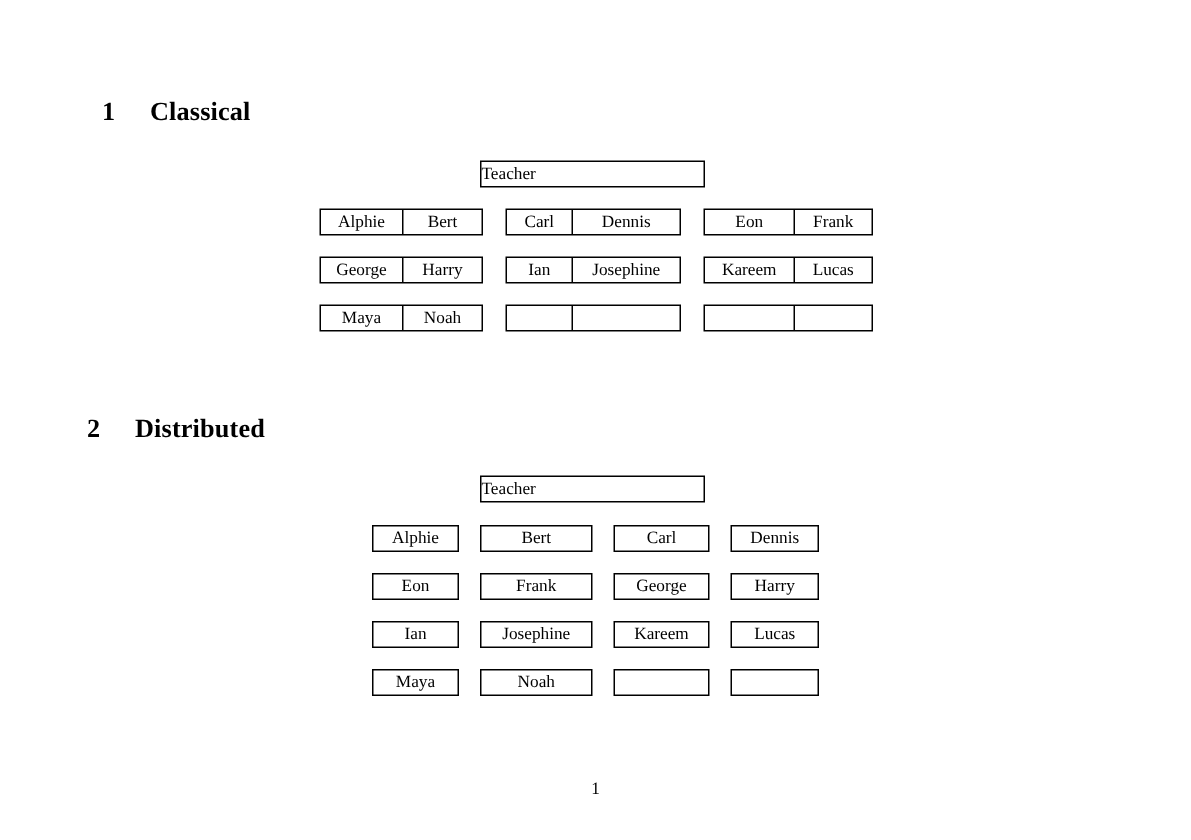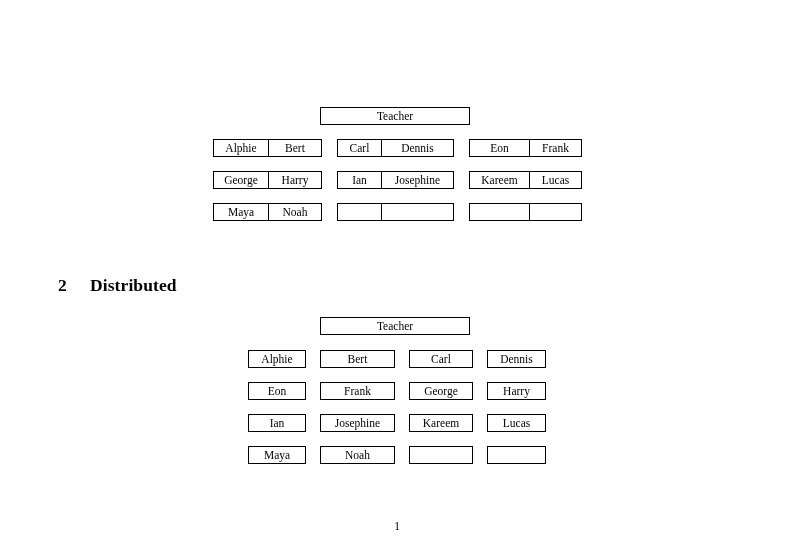--- a/index.html
+++ b/index.html
@@ -37,21 +37,21 @@
 
   
   .teacher-box {
     position: absolute;
     left: 320px;
     width: 148px;
     height: 16px;
     border: 1px solid #000;
     font-size: 11.5px;
     line-height: 16px;
-    text-align: center;
+    text-align: left;
     box-sizing: content-box;
   }
   #teacher-box-1 { top: 107px; }
   #teacher-box-2 { top: 317px; }
 
   
   .classical-group {
     position: absolute;
   }
   .classical-row {
@@ -120,20 +120,21 @@
     top: 520px;
     text-align: center;
     font-size: 11.5px;
   }
 </style>
 </head>
 <body>
 
 <div class="page">
 
+  <div class="section-heading" id="heading-1"><span class="sec-num">1</span><span>Classical</span></div>
 
   <div class="teacher-box" id="teacher-box-1">Teacher</div>
 
   <div class="classical-group" id="cgroup-0">
     <div class="classical-row crow-0">
       <div class="cell cell-0">Alphie</div>
       <div class="cell cell-1">Bert</div>
     </div>
     <div class="classical-row crow-1">
       <div class="cell cell-0">George</div>

